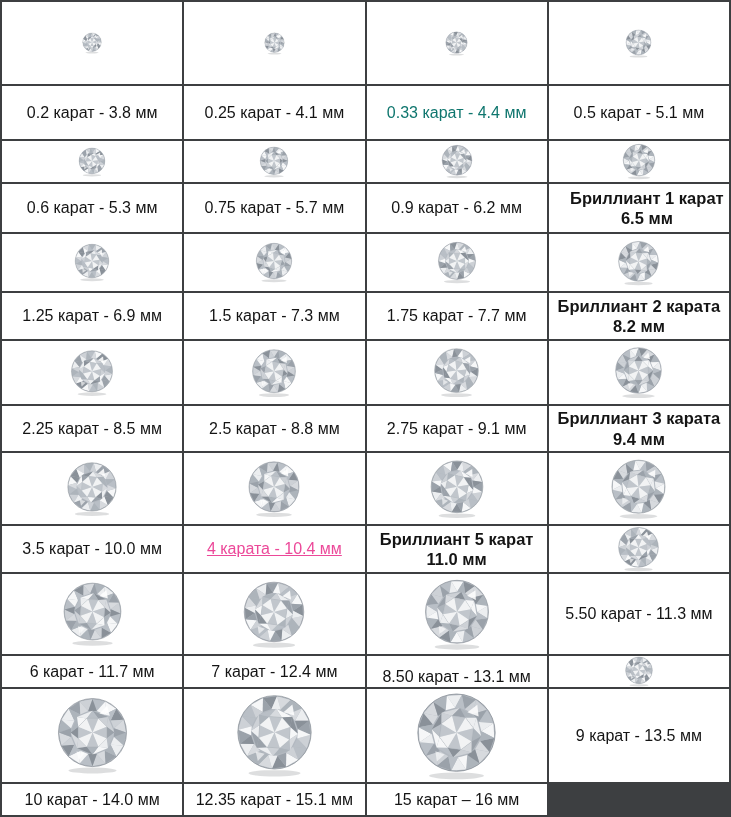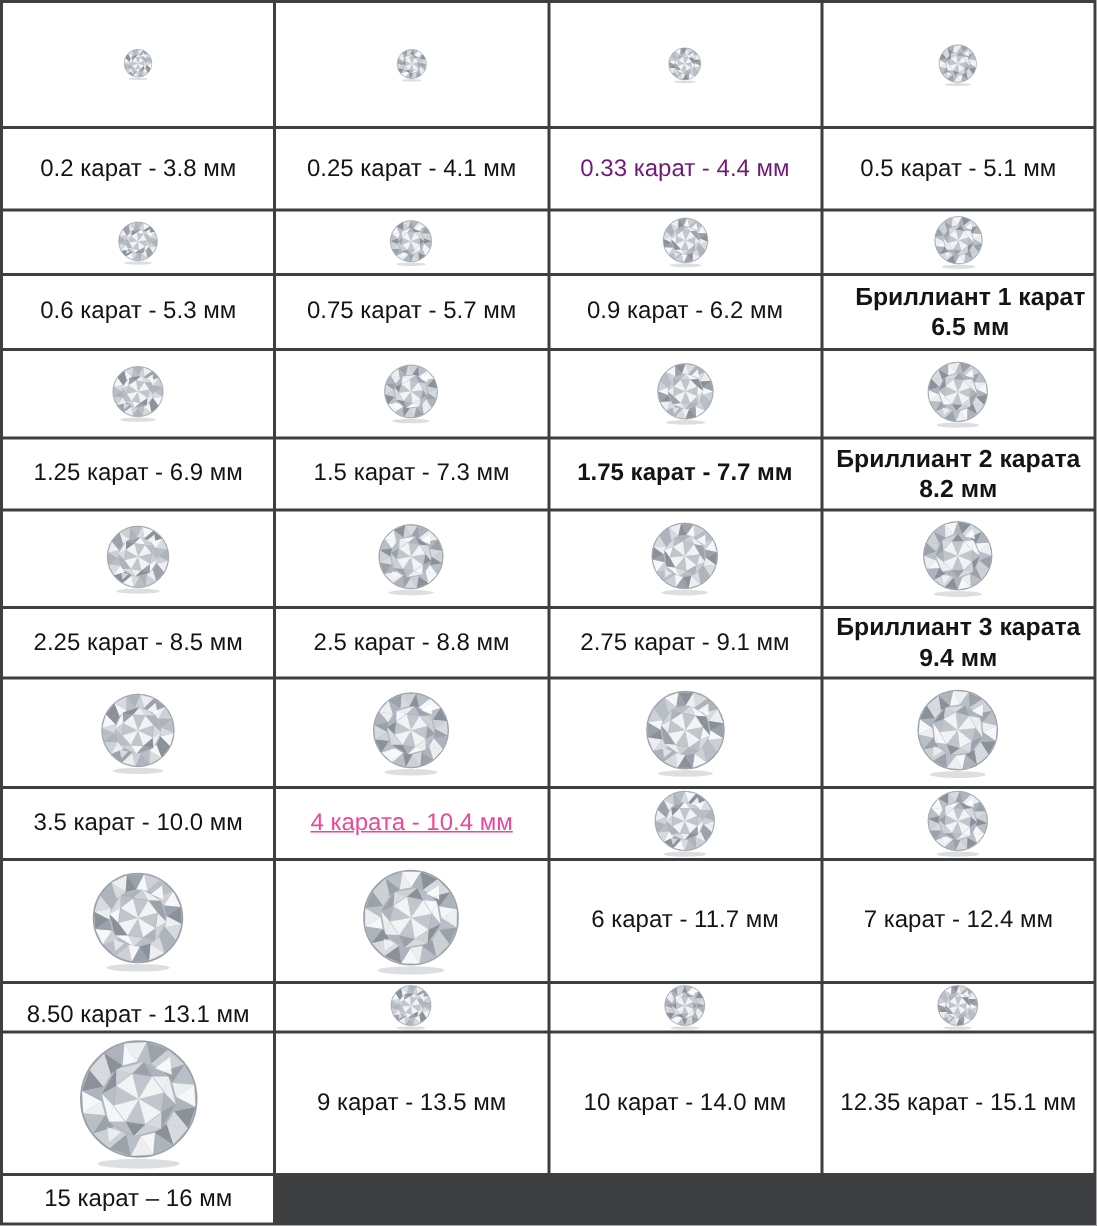--- a/index.html
+++ b/index.html
@@ -293,21 +293,21 @@
           <polygon points="77.4,18.1 64.9,26.3 77.9,32.4" fill="#ffffff" opacity="0.85"></polygon>
           <polygon points="24.0,83.0 33.9,75.3 23.0,70.6" fill="#ffffff" opacity="0.6"></polygon>
         </svg>
       </div>
       <div class="cell label-cell" style="color: rgb(20, 20, 20);">
         <span>0.2 карат - 3.8 мм</span>
       </div>
       <div class="cell label-cell" style="color: rgb(20, 20, 20);">
         <span>0.25 карат - 4.1 мм</span>
       </div>
-      <div class="cell label-cell" style="color: #701a75;">
+      <div class="cell label-cell" style="color: #0f766e;">
         <span>0.33 карат - 4.4 мм</span>
       </div>
       <div class="cell label-cell" style="color: rgb(20, 20, 20);">
         <span>0.5 карат - 5.1 мм</span>
       </div>
       <div class="cell img-cell">
         <svg width="28" height="30" viewBox="0 0 100 108" xmlns="http://www.w3.org/2000/svg">
           <ellipse cx="50" cy="102" rx="33" ry="4" fill="#2e3237" opacity="0.16"></ellipse>
           <circle cx="50" cy="50" r="46.6" fill="#b3b9c0"></circle>
           <polygon points="62.7,5.8 78.7,14.0 63.8,23.3" fill="#f6f7f8"></polygon>
@@ -846,21 +846,21 @@
           <polygon points="72.7,14.6 61.4,24.4 75.2,28.7" fill="#ffffff" opacity="0.85"></polygon>
           <polygon points="28.8,86.3 37.5,77.3 26.1,74.2" fill="#ffffff" opacity="0.6"></polygon>
         </svg>
       </div>
       <div class="cell label-cell" style="color: rgb(20, 20, 20); justify-content: center;">
         <span>1.25 карат - 6.9 мм</span>
       </div>
       <div class="cell label-cell" style="color: rgb(20, 20, 20);">
         <span>1.5 карат - 7.3 мм</span>
       </div>
-      <div class="cell label-cell" style="color: rgb(20, 20, 20); font-weight: bold;">
+      <div class="cell label-cell" style="color: rgb(20, 20, 20);">
         <span>1.75 карат - 7.7 мм</span>
       </div>
       <div class="cell label-cell bold" style="color: rgb(20, 20, 20);">
         <span>Бриллиант 2 карата</span>
         <span>8.2 мм</span>
       </div>
       <div class="cell img-cell">
         <svg width="44" height="48" viewBox="0 0 100 108" xmlns="http://www.w3.org/2000/svg">
           <ellipse cx="50" cy="102" rx="33" ry="4" fill="#2e3237" opacity="0.16"></ellipse>
           <circle cx="50" cy="50" r="46.6" fill="#b3b9c0"></circle>
@@ -1400,20 +1400,24 @@
           <polygon points="79.5,20.1 66.5,27.4 79.1,34.4" fill="#ffffff" opacity="0.85"></polygon>
           <polygon points="21.7,81.1 32.1,74.1 21.6,68.7" fill="#ffffff" opacity="0.6"></polygon>
         </svg>
       </div>
       <div class="cell label-cell" style="color: rgb(20, 20, 20);">
         <span>3.5 карат - 10.0 мм</span>
       </div>
       <div class="cell label-cell" style="color: #ec4899; text-decoration: underline;">
         <span>4 карата - 10.4 мм</span>
       </div>
+      <div class="cell label-cell bold" style="color: rgb(20, 20, 20);">
+        <span>Бриллиант 5 карат</span>
+        <span>11.0 мм</span>
+      </div>
       <div class="cell img-cell">
         <svg width="59" height="64" viewBox="0 0 100 108" xmlns="http://www.w3.org/2000/svg">
           <ellipse cx="50" cy="102" rx="33" ry="4" fill="#2e3237" opacity="0.16"></ellipse>
           <circle cx="50" cy="50" r="46.6" fill="#b3b9c0"></circle>
           <polygon points="50.0,4.0 67.6,7.5 55.9,20.6" fill="#f6f7f8"></polygon>
           <polygon points="67.6,7.5 82.5,17.5 66.7,25.1" fill="#8a9199"></polygon>
           <polygon points="82.5,17.5 92.5,32.4 74.9,33.3" fill="#d7dade"></polygon>
           <polygon points="92.5,32.4 96.0,50.0 79.4,44.1" fill="#adb4bb"></polygon>
           <polygon points="96.0,50.0 92.5,67.6 79.4,55.9" fill="#eceef0"></polygon>
           <polygon points="92.5,67.6 82.5,82.5 74.9,66.7" fill="#9ba2aa"></polygon>
@@ -1665,20 +1669,23 @@
           <polygon points="38.1,67.3 29.3,53.8 50,50" fill="#f6f7f8" opacity="0.8"></polygon>
           <polygon points="29.3,53.8 32.7,38.1 50,50" fill="#b9bfc6" opacity="0.8"></polygon>
           <polygon points="32.7,38.1 46.2,29.3 50,50" fill="#f6f7f8" opacity="0.8"></polygon>
           <polygon points="46.2,29.3 61.9,32.7 50,50" fill="#b9bfc6" opacity="0.8"></polygon>
           <circle cx="50" cy="50" r="46.6" fill="none" stroke="#7e858d" stroke-width="1.2" opacity="0.7"></circle>
           <polygon points="77.4,18.1 64.9,26.3 77.9,32.4" fill="#ffffff" opacity="0.85"></polygon>
           <polygon points="24.0,83.0 33.9,75.3 23.0,70.6" fill="#ffffff" opacity="0.6"></polygon>
         </svg>
       </div>
       <div class="cell label-cell" style="color: rgb(20, 20, 20);">
+        <span>5.50 карат - 11.3 мм</span>
+      </div>
+      <div class="cell label-cell" style="color: rgb(20, 20, 20);">
         <span>6 карат - 11.7 мм</span>
       </div>
       <div class="cell label-cell" style="color: rgb(20, 20, 20);">
         <span>7 карат - 12.4 мм</span>
       </div>
       <div class="cell label-cell" style="color: rgb(20, 20, 20); justify-content: flex-end;">
         <span>8.50 карат - 13.1 мм</span>
       </div>
       <div class="cell img-cell">
         <svg width="70" height="76" viewBox="0 0 100 108" xmlns="http://www.w3.org/2000/svg">

